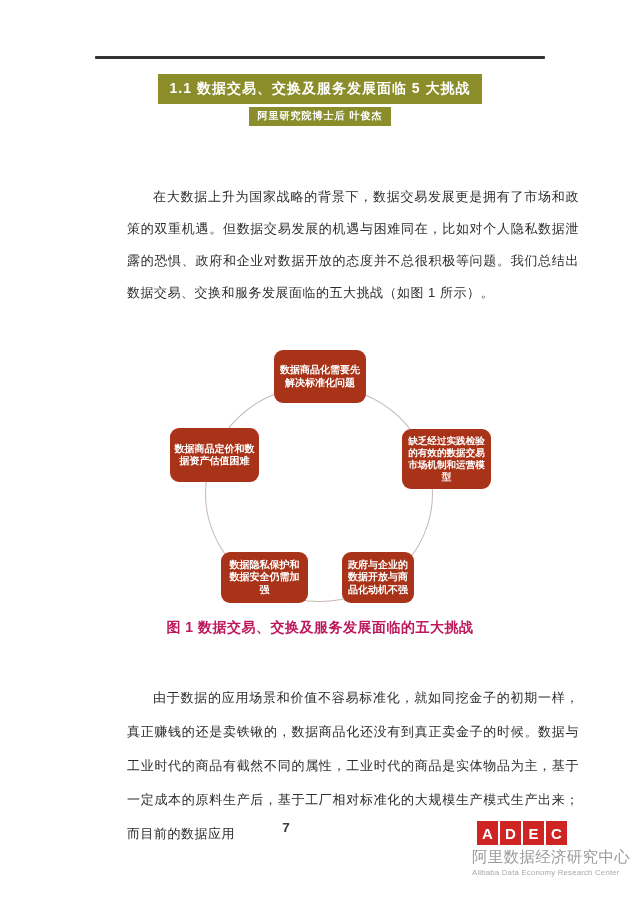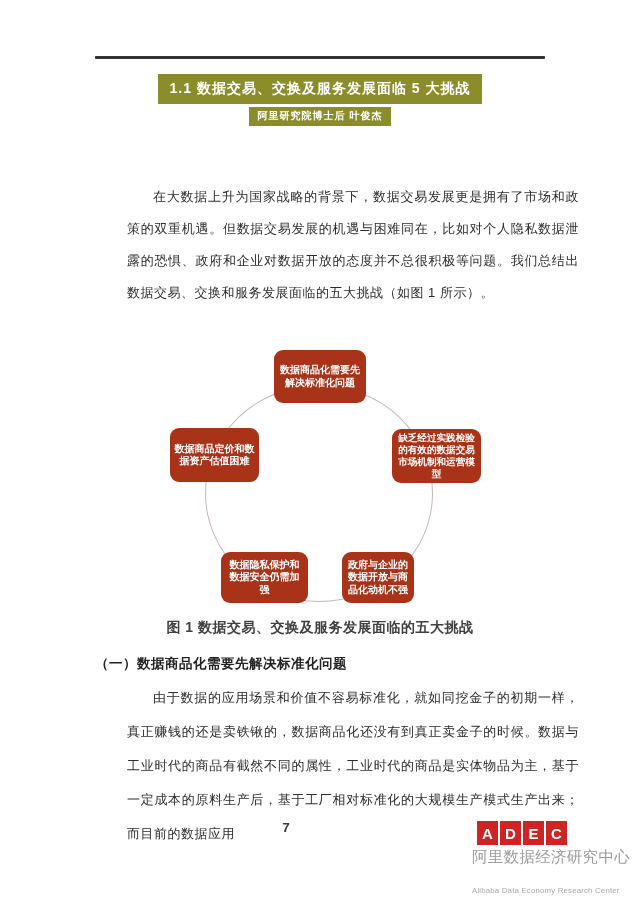--- a/index.html
+++ b/index.html
@@ -47,47 +47,47 @@
     border: 1.5px solid #c6b8b3; border-radius: 50%;
   }
   .node {
     position: absolute; background: #a93318; color: #ffffff;
     border-radius: 9px; font-size: 10px; font-weight: bold; line-height: 12.5px;
     display: flex; align-items: center; justify-content: center;
     text-align: center; padding: 2px 4px;
   }
   .node-top          { left: 274px; top: 350px; width: 92px; height: 53px; }
   .node-left         { left: 170px; top: 428px; width: 89px; height: 54px; }
-  .node-right        { left: 392px; top: 429px; width: 89px; height: 54px; font-size: 9.6px; line-height: 12px; }
+  .node-right        { left: 402px; top: 429px; width: 89px; height: 60px; font-size: 9.6px; line-height: 12px; }
   .node-bottom-left  { left: 221px; top: 552px; width: 87px; height: 51px; }
   .node-bottom-right { left: 342px; top: 552px; width: 72px; height: 51px; }
 
   .figure-caption {
     position: absolute; left: 0; top: 619px; width: 640px; text-align: center;
-    font-size: 14px; font-weight: bold; color: #404040; letter-spacing: 0.5px;
+    font-size: 14px; font-weight: bold; color: #be185d; letter-spacing: 0.5px;
   }
 
   
   .page-number {
     position: absolute; left: 276px; top: 820px; width: 20px; text-align: center;
     font-size: 13.5px; font-weight: bold; color: #3c3c3c;
   }
   .logo { position: absolute; left: 472px; top: 821px; width: 160px; }
   .logo-tiles { display: flex; gap: 2px; margin-left: 5px; }
   .logo-tile {
     width: 21px; height: 24px; background: #cf2424; color: #ffffff;
     font-size: 15px; font-weight: bold;
     display: flex; align-items: center; justify-content: center;
   }
   .logo-cn {
     margin-top: 2px; font-size: 15.5px; color: #9b9b9b;
     letter-spacing: 0.3px; white-space: nowrap;
   }
   .logo-en {
-    margin-top: 18px; font-size: 7.8px; color: #a8a8a8;
+    margin-top: 0; font-size: 7.8px; color: #a8a8a8;
     letter-spacing: 0.2px; white-space: nowrap;
   }
 </style>
 </head>
 <body>
 
 <div class="page">
 
   <div class="top-rule"></div>
 
@@ -105,21 +105,20 @@
   <div class="circle-connector"></div>
 
   <div class="node node-top">数据商品化需要先解决标准化问题</div>
   <div class="node node-right">缺乏经过实践检验的有效的数据交易市场机制和运营模型</div>
   <div class="node node-bottom-right">政府与企业的数据开放与商品化动机不强</div>
   <div class="node node-bottom-left">数据隐私保护和数据安全仍需加强</div>
   <div class="node node-left">数据商品定价和数据资产估值困难</div>
 
   <div class="figure-caption">图 1 数据交易、交换及服务发展面临的五大挑战</div>
 
-  <div class="section-heading">（一）数据商品化需要先解决标准化问题</div>
 
   <p class="body-para para-2">由于数据的应用场景和价值不容易标准化，就如同挖金子的初期一样，真正赚钱的还是卖铁锹的，数据商品化还没有到真正卖金子的时候。数据与工业时代的商品有截然不同的属性，工业时代的商品是实体物品为主，基于一定成本的原料生产后，基于工厂相对标准化的大规模生产模式生产出来；而目前的数据应用</p>
 
   <div class="page-number">7</div>
 
   <div class="logo">
     <div class="logo-tiles">
       <span class="logo-tile">A</span>
       <span class="logo-tile">D</span>
       <span class="logo-tile">E</span>

